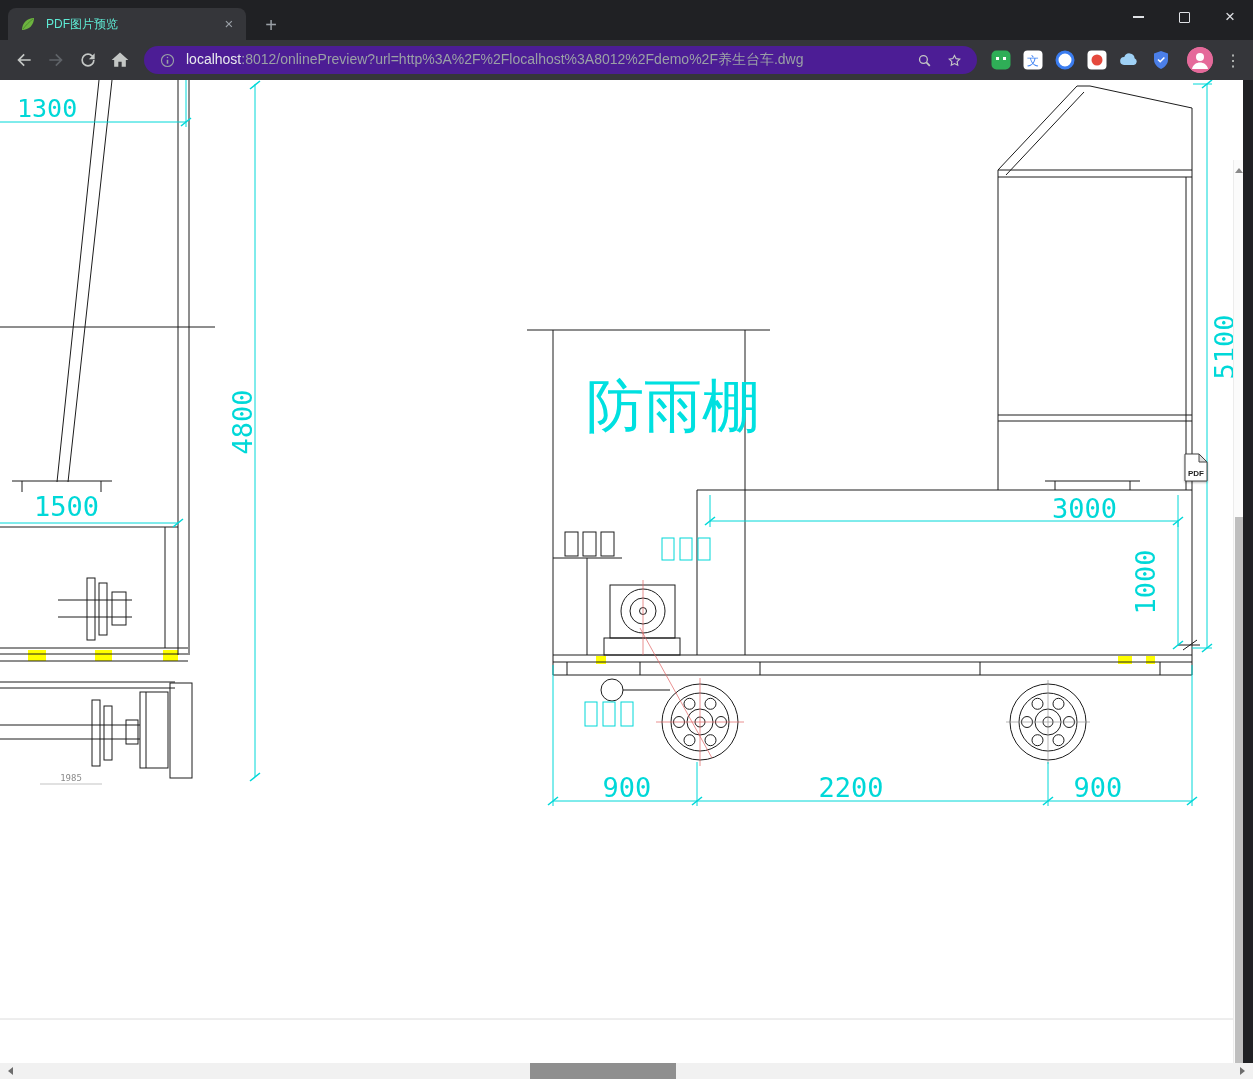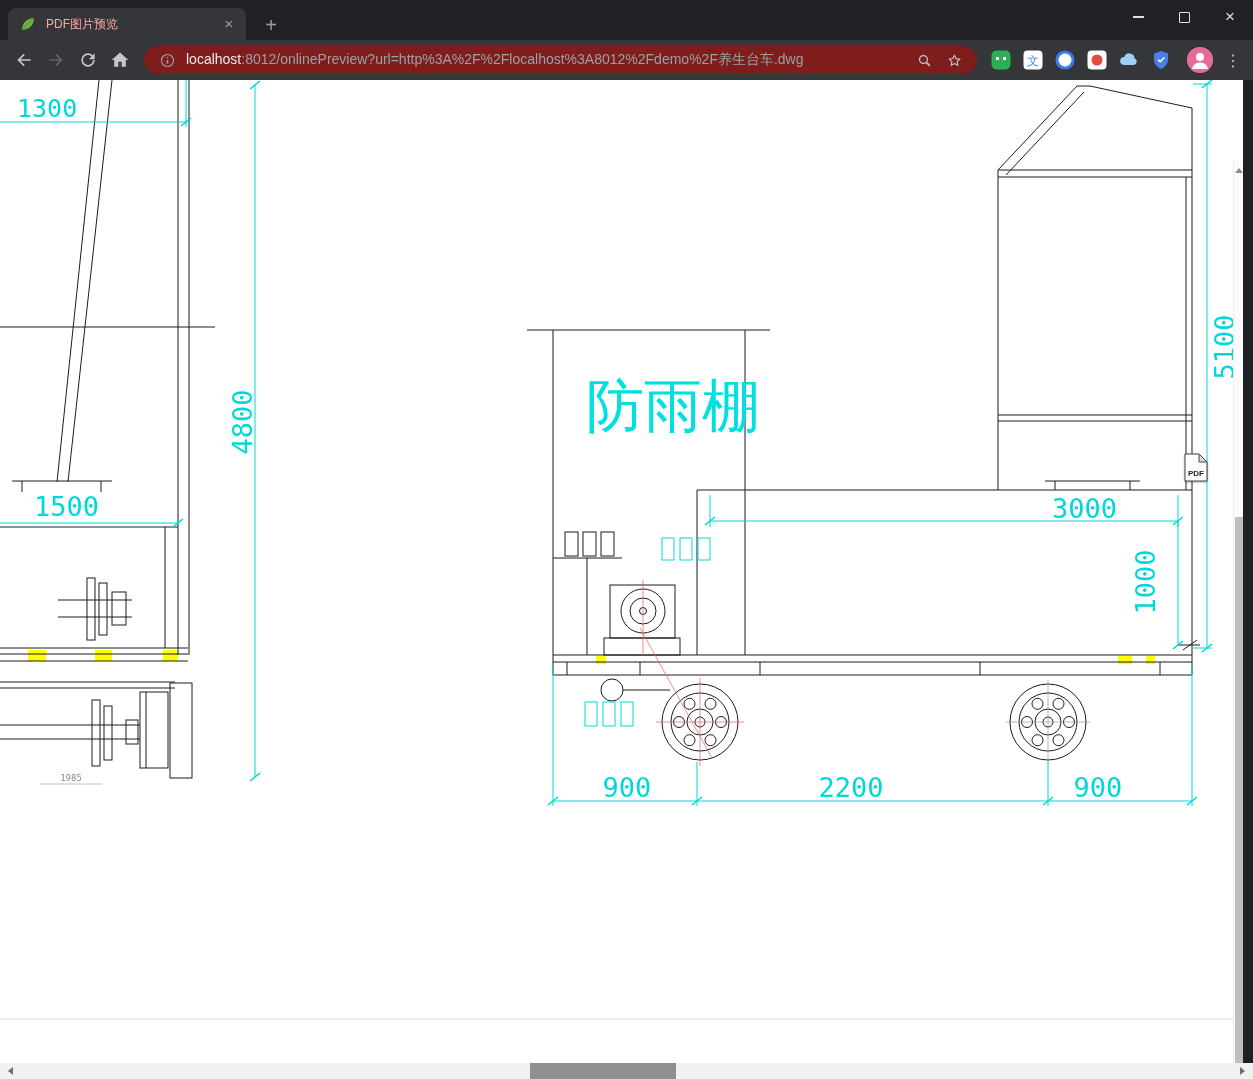--- a/index.html
+++ b/index.html
@@ -4,35 +4,35 @@
 <style>
   html,body{margin:0;padding:0;width:1253px;height:1079px;overflow:hidden;
     font-family:"Liberation Sans",sans-serif;background:#202124;-webkit-user-select:none;user-select:none;}
   .chrome{position:absolute;inset:0;}
 
   
   .tabstrip{position:absolute;top:0;left:0;right:0;height:40px;background:#202124;}
   .tab{position:absolute;left:8px;top:8px;width:238px;height:32px;background:#35363a;
        border-radius:8px 8px 0 0;display:flex;align-items:center;padding:0 8px 0 12px;box-sizing:border-box;}
   .favicon{width:16px;height:16px;flex:0 0 16px;}
-  .tab-title{color:#fca5a5;font-size:12px;margin-left:10px;flex:1;white-space:nowrap;overflow:hidden;}
+  .tab-title{color:#5eead4;font-size:12px;margin-left:10px;flex:1;white-space:nowrap;overflow:hidden;}
   .tab-close{color:#9aa0a6;font-size:15px;width:18px;height:18px;line-height:18px;text-align:center;border-radius:50%;}
   .newtab{position:absolute;left:258px;top:12px;width:26px;height:26px;color:#9aa0a6;font-size:20px;
           display:flex;align-items:center;justify-content:center;}
   .win-controls{position:absolute;right:0;top:0;height:34px;display:flex;}
   .win-btn{width:46px;height:34px;display:flex;align-items:center;justify-content:center;color:#dfe1e5;font-size:17px;}
   .win-btn .bar{width:11px;height:1.5px;background:#dfe1e5;}
   .win-btn .boxico{width:9px;height:9px;border:1.3px solid #dfe1e5;border-radius:1px;}
 
   
   .toolbar{position:absolute;top:40px;left:0;right:0;height:40px;background:#35363a;
            display:flex;align-items:center;padding:0 8px;box-sizing:border-box;}
   .navbtn{width:28px;height:28px;margin:0 2px;display:flex;align-items:center;justify-content:center;border-radius:50%;}
   .navbtn svg{width:20px;height:20px;}
-  .omnibox{flex:1;height:28px;background:#7f1d1d;border-radius:14px;margin:0 8px;
+  .omnibox{flex:1;height:28px;background:#4c1d95;border-radius:14px;margin:0 8px;
            display:flex;align-items:center;padding:8px 12px;min-width:0;box-sizing:border-box;}
   .omnibox .url{font-size:14px;white-space:nowrap;overflow:hidden;flex:1;margin-left:8px;}
   .url .host{color:#e8eaed;}
   .url .rest{color:#9aa0a6;}
   .boxicon{width:22px;height:22px;display:flex;align-items:center;justify-content:center;margin-left:8px;}
   .boxicon svg{width:17px;height:17px;}
   .extensions{display:flex;align-items:center;}
   .ext{width:24px;height:24px;margin:0 4px;display:flex;align-items:center;justify-content:center;}
   .ext svg{width:20px;height:20px;}
   .avatar{width:26px;height:26px;border-radius:50%;margin:0 6px 0 10px;overflow:hidden;background:#e56a9a;}

